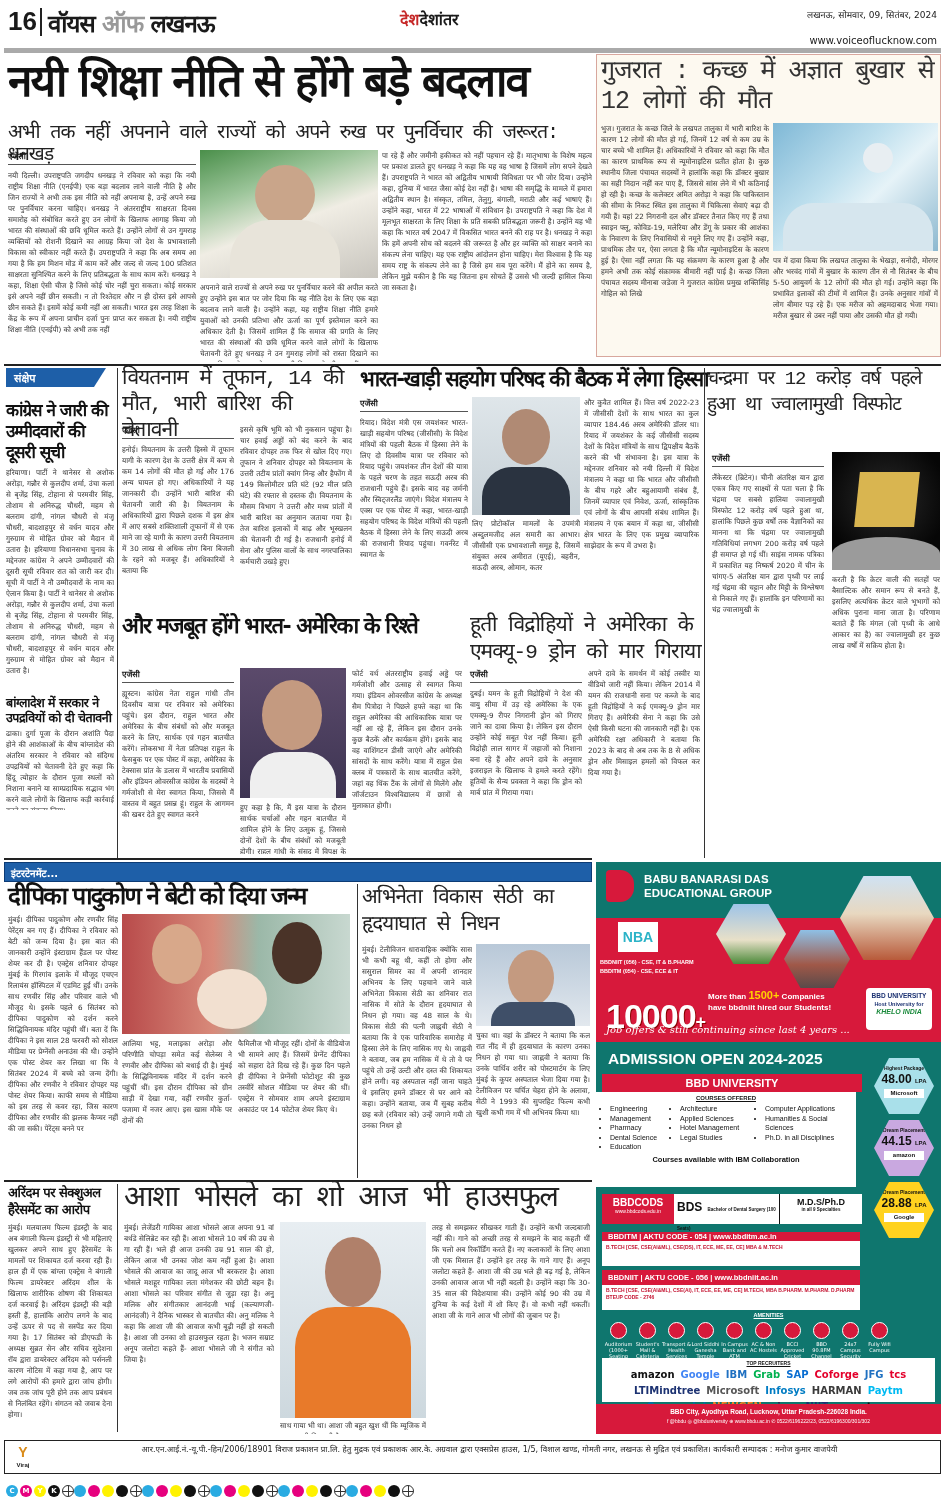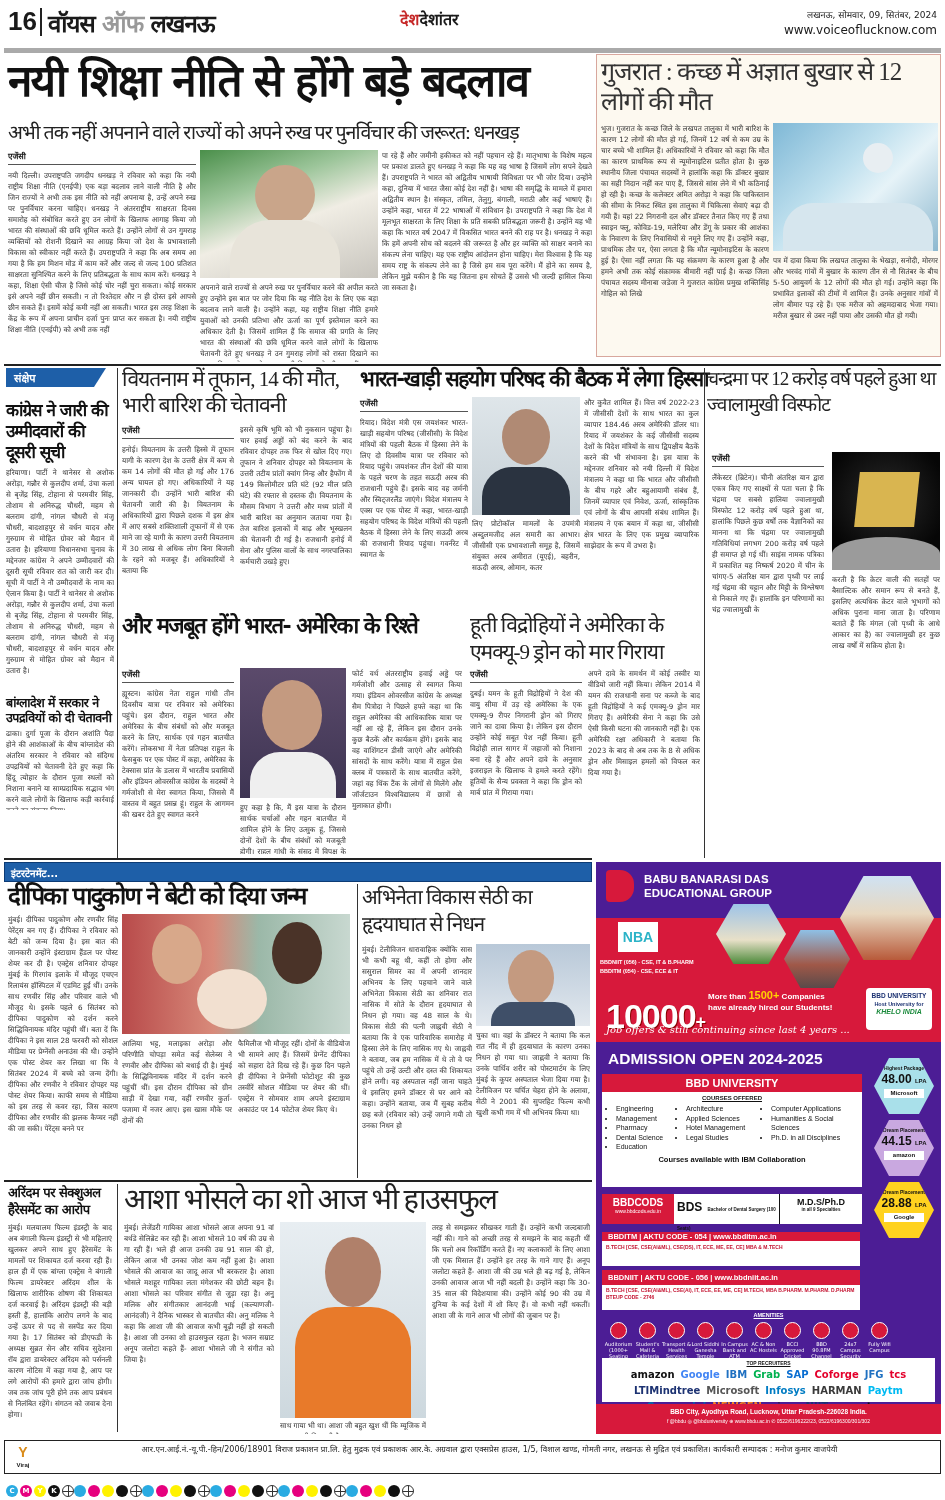--- a/index.html
+++ b/index.html
@@ -6,33 +6,33 @@
 body{width:945px;height:1500px;background:#fff;font-family:"DejaVu Sans",sans-serif;color:#1a1a1a;position:relative;overflow:hidden}
 .abs{position:absolute}
 .head-bar{left:0;top:0;width:945px;height:46px}
 .pgno{left:8px;top:6px;font:bold 26px "Liberation Sans",sans-serif;}
 .pgdiv{left:40px;top:8px;width:2px;height:28px;background:#222}
 .masthead{left:48px;top:6px;font:bold 24px "DejaVu Sans",sans-serif;letter-spacing:-1px}
 .masthead .off{color:#999}
 .section{left:400px;top:8px;font:bold 16px "DejaVu Sans",sans-serif}
 .section .red{color:#c62828}
 .dateline{right:8px;top:8px;font:9px "DejaVu Sans",sans-serif;text-align:right}
-.dateline .web{font-size:12px;display:block;margin-top:2px}
+.dateline .web{font-size:10px;display:block;margin-top:14px}
 .rule{left:4px;top:48px;width:937px;height:5px;background:#aaa}
 .h1{font-family:"DejaVu Sans",sans-serif;font-weight:bold;color:#111;line-height:1.05;letter-spacing:-2px}
-.h2{font-family:Liberation Serif, serif;color:#222;line-height:1.15;letter-spacing:-1px}
+.h2{font-family:Liberation Mono, monospace;color:#222;line-height:1.15;letter-spacing:-1px}
 .col{font-size:7.2px;line-height:11px;color:#333;text-align:justify;overflow:hidden}
 .agency{font-size:8px;font-weight:bold;border-bottom:1.5px solid #555;padding-bottom:3px;margin-bottom:5px}
 .photo{background:#bbb;overflow:hidden}
 .vline{width:1px;background:#333}
 .hline{height:1.5px;background:#222}
 .brief-tag{background:#1e5fa8;color:#fff;font-size:11px;font-weight:bold;padding:2px 8px;clip-path:polygon(0 0,100% 0,88% 100%,0 100%)}
 .ent-bar{background:#1e5fa8;color:#fff;font-size:10px;font-weight:bold;padding:3px 6px;border:1px solid #0c3b75}
 .gj-box{border:1px solid #d8a79d;background:#fdf9f0}
-.ad{background:#4c1d95;overflow:hidden;color:#fff}
+.ad{background:#0f766e;overflow:hidden;color:#fff}
 .ad .red{background:#d7193b}
 .footer{border:1.5px solid #222;font-size:8px;line-height:13px;text-align:center;color:#222}
 .cmyk{display:inline-block;width:12px;height:12px;border-radius:50%;margin-right:2px;vertical-align:middle}
 .reg{display:inline-block;width:12px;height:12px;border-radius:50%;border:1px solid #333;vertical-align:middle;position:relative}
 .reg:before{content:"";position:absolute;left:5px;top:0;width:1px;height:10px;background:#333}
 .reg:after{content:"";position:absolute;top:5px;left:0;height:1px;width:10px;background:#333}
 .hex{clip-path:polygon(25% 0,75% 0,100% 50%,75% 100%,25% 100%,0 50%)}
 .amen{display:inline-block;width:29px;text-align:center;font-size:5px;line-height:6px;vertical-align:top;color:#fff}
 .amen .ic{display:block;width:17px;height:17px;border-radius:50%;background:#d7193b;margin:0 auto 2px;border:1px solid #fff}
 .logo-txt{display:inline-block;font-weight:bold;font-size:10px;margin:1px 3px}
@@ -155,21 +155,21 @@
 <div class="abs col" style="left:122px;top:1038px;width:110px;height:140px">आलिया भट्ट, मलाइका अरोड़ा और परिणीति चोपड़ा समेत कई सेलेब्स ने रणवीर और दीपिका को बधाई दी है। मुंबई के सिद्धिविनायक मंदिर में दर्शन करने पहुंचीं थीं। इस दौरान दीपिका को ग्रीन साड़ी में देखा गया, वहीं रणवीर कुर्ता-पजामा में नजर आए। इस खास मौके पर दोनों की</div>
 <div class="abs col" style="left:238px;top:1038px;width:112px;height:140px">फैमिलीज भी मौजूद रहीं। दोनों के वीडियोज भी सामने आए हैं। जिसमें प्रेग्नेंट दीपिका को सहारा देते दिख रहे हैं। कुछ दिन पहले ही दीपिका ने प्रेग्नेंसी फोटोशूट की कुछ तस्वीरें सोशल मीडिया पर शेयर की थीं। एक्ट्रेस ने सोमवार शाम अपने इंस्टाग्राम अकाउंट पर 14 फोटोज शेयर किए थे।</div>
 <div class="abs vline" style="left:357px;top:884px;height:294px"></div>
 
 <div class="abs h2" style="left:362px;top:884px;width:230px;font-size:20.5px;line-height:27px">अभिनेता विकास सेठी का हृदयाघात से निधन</div>
 <div class="abs col" style="left:362px;top:944px;width:110px;height:234px">मुंबई। टेलीविजन धारावाहिक क्योंकि सास भी कभी बहू थी, कहीं तो होगा और ससुराल सिमर का में अपनी शानदार अभिनय के लिए पहचाने जाने वाले अभिनेता विकास सेठी का शनिवार रात नासिक में सोते के दौरान हृदयाघात से निधन हो गया। वह 48 साल के थे। विकास सेठी की पत्नी जाह्नवी सेठी ने बताया कि वे एक पारिवारिक समारोह में हिस्सा लेने के लिए नासिक गए थे। जाह्नवी ने बताया, जब हम नासिक में थे तो वे पर पहुंचे तो उन्हें उल्टी और दस्त की शिकायत होने लगी। वह अस्पताल नहीं जाना चाहते थे इसलिए हमने डॉक्टर से घर आने को कहा। उन्होंने बताया, जब मैं सुबह करीब छह बजे (रविवार को) उन्हें जगाने गयी तो उनका निधन हो</div>
 <div class="abs photo" style="left:476px;top:944px;width:114px;height:82px;background:linear-gradient(180deg,#b8c8d8 0%,#e2e8ee 100%)">
   <div style="position:absolute;left:32px;top:6px;width:46px;height:56px;border-radius:50%;background:#c49a80"></div>
   <div style="position:absolute;left:15px;top:58px;width:84px;height:24px;border-radius:20px 20px 0 0;background:#3f4f68"></div>
 </div>
-<div class="abs col" style="left:476px;top:1030px;width:114px;height:148px">चुका था। वहां के डॉक्टर ने बताया कि कल रात नींद में ही हृदयाघात के कारण उनका निधन हो गया था। जाह्नवी ने बताया कि उनके पार्थिव शरीर को पोस्टमार्टम के लिए मुंबई के कूपर अस्पताल भेजा दिया गया है। टेलीविजन पर चर्चित चेहरा होने के अलावा, सेठी ने 2001 की सुपरहिट फिल्म कभी खुशी कभी गम में भी अभिनय किया था।</div>
+<div class="abs col" style="left:476px;top:1030px;width:114px;height:148px">चुका था। वहां के डॉक्टर ने बताया कि कल रात नींद में ही हृदयाघात के कारण उनका निधन हो गया था। जाह्नवी ने बताया कि उनके पार्थिव शरीर को पोस्टमार्टम के लिए मुंबई के कूपर अस्पताल भेजा दिया गया है। टेलीविजन पर चर्चित चेहरा होने के अलावा, सेठी ने 1993 की सुपरहिट फिल्म कभी खुशी कभी गम में भी अभिनय किया था।</div>
 
 <div class="abs hline" style="left:4px;top:1180px;width:588px"></div>
 
 <div class="abs h1" style="left:8px;top:1184px;width:104px;font-size:13px;line-height:17px;letter-spacing:-0.5px">अरिंदम पर सेक्शुअल हैरेसमेंट का आरोप</div>
 <div class="abs col" style="left:8px;top:1222px;width:104px;height:210px">मुंबई। मलयालम फिल्म इंडस्ट्री के बाद अब बंगाली फिल्म इंडस्ट्री से भी महिलाएं खुलकर अपने साथ हुए हैरेसमेंट के मामलों पर शिकायत दर्ज करवा रही हैं। हाल ही में एक बांग्ला एक्ट्रेस ने बंगाली फिल्म डायरेक्टर अरिंदम शील के खिलाफ शारीरिक शोषण की शिकायत दर्ज करवाई है। अरिंदम इंडस्ट्री की बड़ी हस्ती हैं, हालांकि आरोप लगने के बाद उन्हें ऊपर से पद से सस्पेंड कर दिया गया है। 17 सितंबर को डीएफडी के अध्यक्ष सुब्रत सेन और सचिव सुदेशना रॉय द्वारा डायरेक्टर अरिंदम को पर्सनली कारण नोटिस में कहा गया है, आप पर लगे आरोपों की हमारे द्वारा जांच होगी। जब तक जांच पूरी होने तक आप प्रबंधन से निलंबित रहेंगे। संगठन को जवाब देना होगा।</div>
 <div class="abs vline" style="left:117px;top:1184px;height:248px"></div>
 
 <div class="abs h2" style="left:124px;top:1182px;width:466px;font-size:29px;line-height:34px;letter-spacing:-1.5px;white-space:nowrap">आशा भोसले का शो आज भी हाउसफुल</div>
 <div class="abs col" style="left:124px;top:1222px;width:150px;height:210px">मुंबई। लेजेंडरी गायिका आशा भोसले आज अपना 91 वां बर्थडे सेलिब्रेट कर रही हैं। आशा भोसले 10 वर्ष की उम्र से गा रही हैं। भले ही आज उनकी उम्र 91 साल की हो, लेकिन आज भी उनका जोश कम नहीं हुआ है। आशा भोसले की आवाज का जादू आज भी बरकरार है। आशा भोसले मशहूर गायिका लता मंगेशकर की छोटी बहन हैं। आशा भोसले का परिवार संगीत से जुड़ा रहा है। अनु मलिक और संगीतकार आनंदजी भाई (कल्याणजी-आनंदजी) ने दैनिक भास्कर से बातचीत की। अनु मलिक ने कहा कि आशा जी की आवाज कभी बूढ़ी नहीं हो सकती है। आशा जी उनका शो हाउसफुल रहता है। भजन सम्राट अनूप जलोटा कहते हैं- आशा भोसले जी ने संगीत को जिया है।</div>
 <div class="abs photo" style="left:280px;top:1222px;width:146px;height:196px;background:linear-gradient(180deg,#e8eef2 0%,#cdd8de 100%)">
@@ -190,31 +190,31 @@
   <div style="position:absolute;left:4px;top:96px;font:bold 5.5px 'Liberation Sans',sans-serif;line-height:9px">
     <div>BBDNIIT (056) - CSE, IT &amp; B.PHARM</div>
     <div>BBDITM (054) - CSE, ECE &amp; IT</div>
   </div>
   <div class="hex" style="position:absolute;left:120px;top:42px;width:70px;height:60px;background:linear-gradient(180deg,#9ec4e8 0%,#e8e0c8 60%,#4c8a3a 100%)"></div>
   <div class="hex" style="position:absolute;left:188px;top:68px;width:66px;height:58px;background:linear-gradient(180deg,#8ec0e6 0%,#a05848 60%,#5a4a4a 100%)"></div>
   <div class="hex" style="position:absolute;left:244px;top:14px;width:94px;height:84px;background:linear-gradient(180deg,#cfe2f3 0%,#e8d8c0 45%,#b85a3a 100%)"></div>
   <div style="position:absolute;left:10px;top:135px;font:bold 34px 'Liberation Sans',sans-serif;letter-spacing:-1px;text-shadow:1px 1px 0 #800"><span>10000</span><span style="font-size:18px">+</span></div>
   <div style="position:absolute;left:112px;top:128px;font:bold 8px 'Liberation Sans',sans-serif;line-height:11px">
     <div><span>More than</span> <span style="color:#ffd200;font-size:11px">1500+</span> <span>Companies</span></div>
-    <div>have already hired our Students!</div>
+    <div>have bbdniit hired our Students!</div>
   </div>
   <div style="position:absolute;left:10px;top:162px;font:italic 10px 'DejaVu Serif',serif">Job offers &amp; still continuing since last 4 years ...</div>
   <div style="position:absolute;left:270px;top:126px;width:66px;height:42px;background:#fff;border-radius:4px;color:#1c3272;text-align:center;font:bold 5.5px 'Liberation Sans',sans-serif;line-height:8px;padding-top:4px">
     <div style="font-size:6.5px">BBD UNIVERSITY</div>
     <div>Host University for</div>
     <div style="color:#1b8a3c;font-size:7px;font-style:italic">KHELO INDIA</div>
   </div>
   <div style="position:absolute;left:12px;top:188px;font:bold 15.5px 'Liberation Sans',sans-serif">ADMISSION OPEN 2024-2025</div>
   <div style="position:absolute;left:6px;top:212px;width:260px;height:18px;background:#d7193b;text-align:center;font:bold 11px 'Liberation Sans',sans-serif;line-height:18px">BBD UNIVERSITY</div>
-  <div style="position:absolute;left:6px;top:230px;width:260px;height:95px;background:#fff;color:#111">
+  <div style="position:absolute;left:0;top:230px;width:260px;height:95px;background:#fff;color:#111">
     <div style="text-align:center;font:bold 6px 'Liberation Sans',sans-serif;text-decoration:underline;margin-top:3px">COURSES OFFERED</div>
     <div style="display:flex;padding:3px 6px;font:7px 'Liberation Sans',sans-serif;line-height:9.5px">
       <ul style="width:70px;padding-left:8px" id="courses0">
           <li>Engineering</li>
           <li>Management</li>
           <li>Pharmacy</li>
           <li>Dental Science</li>
           <li>Education</li>
         </ul>
       <ul style="width:85px;padding-left:8px" id="courses1">

